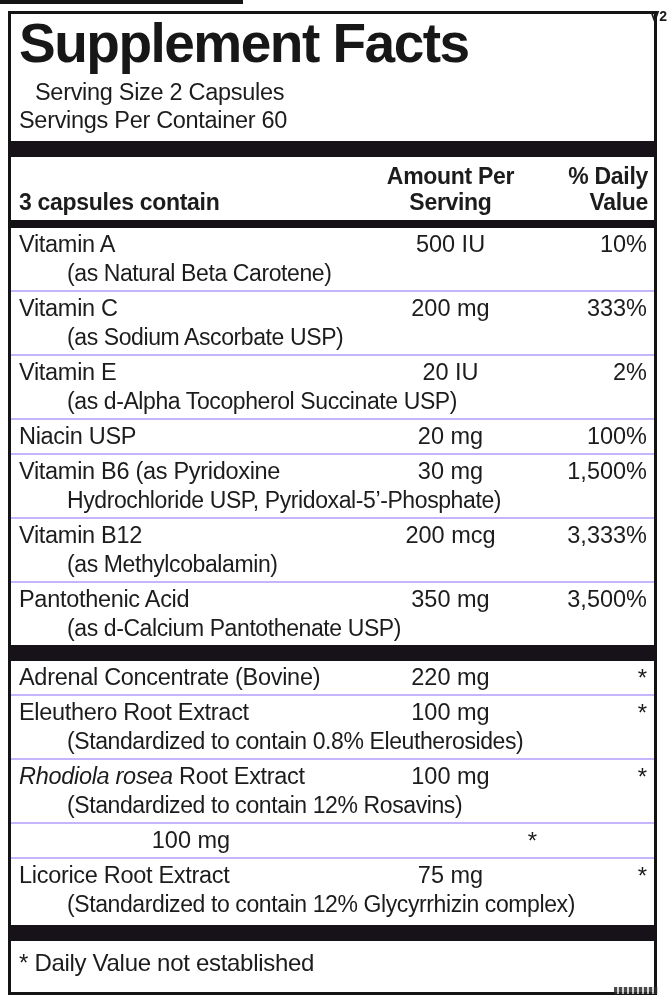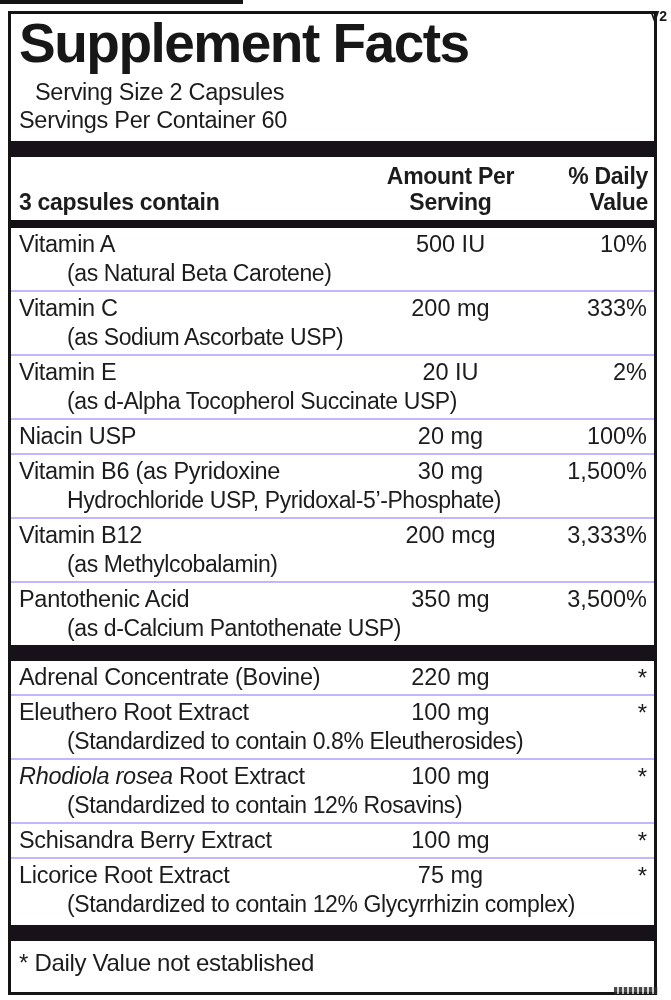--- a/index.html
+++ b/index.html
@@ -176,21 +176,20 @@
       <div class="grid">
         <span class="cell-name"><span class="it">Rhodiola rosea</span><span> Root Extract</span></span>
         <span class="cell-amt">100 mg</span>
         <span class="cell-dv star">*</span>
       </div>
       <div class="detail">(Standardized to contain 12% Rosavins)</div>
     </div>
 
     <div class="row pad">
       <div class="grid">
-        <span class="cell-name">Schisandra Berry Extract</span>
         <span class="cell-amt">100 mg</span>
         <span class="cell-dv star">*</span>
       </div>
     </div>
 
     <div class="row pad">
       <div class="grid">
         <span class="cell-name">Licorice Root Extract</span>
         <span class="cell-amt">75 mg</span>
         <span class="cell-dv star">*</span>

